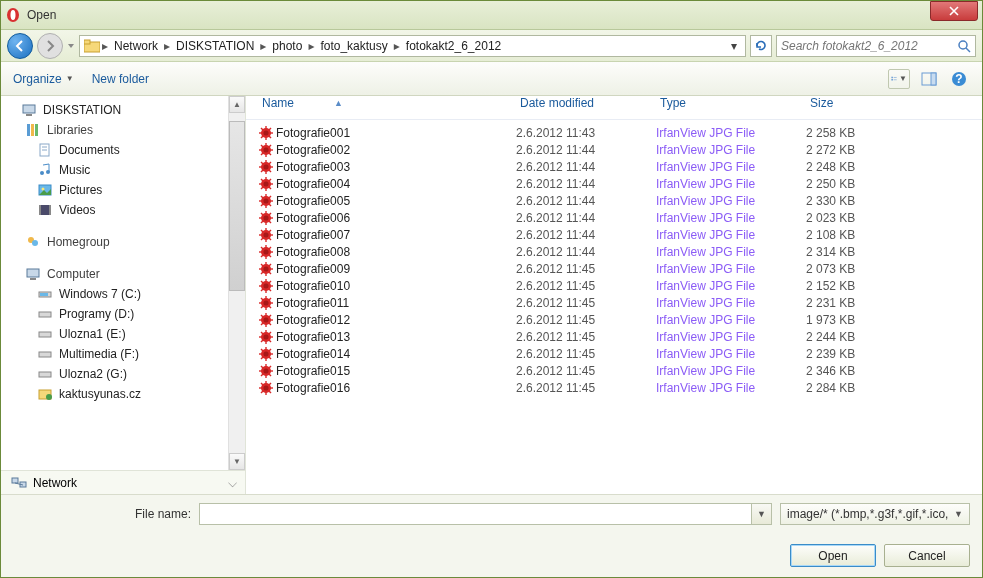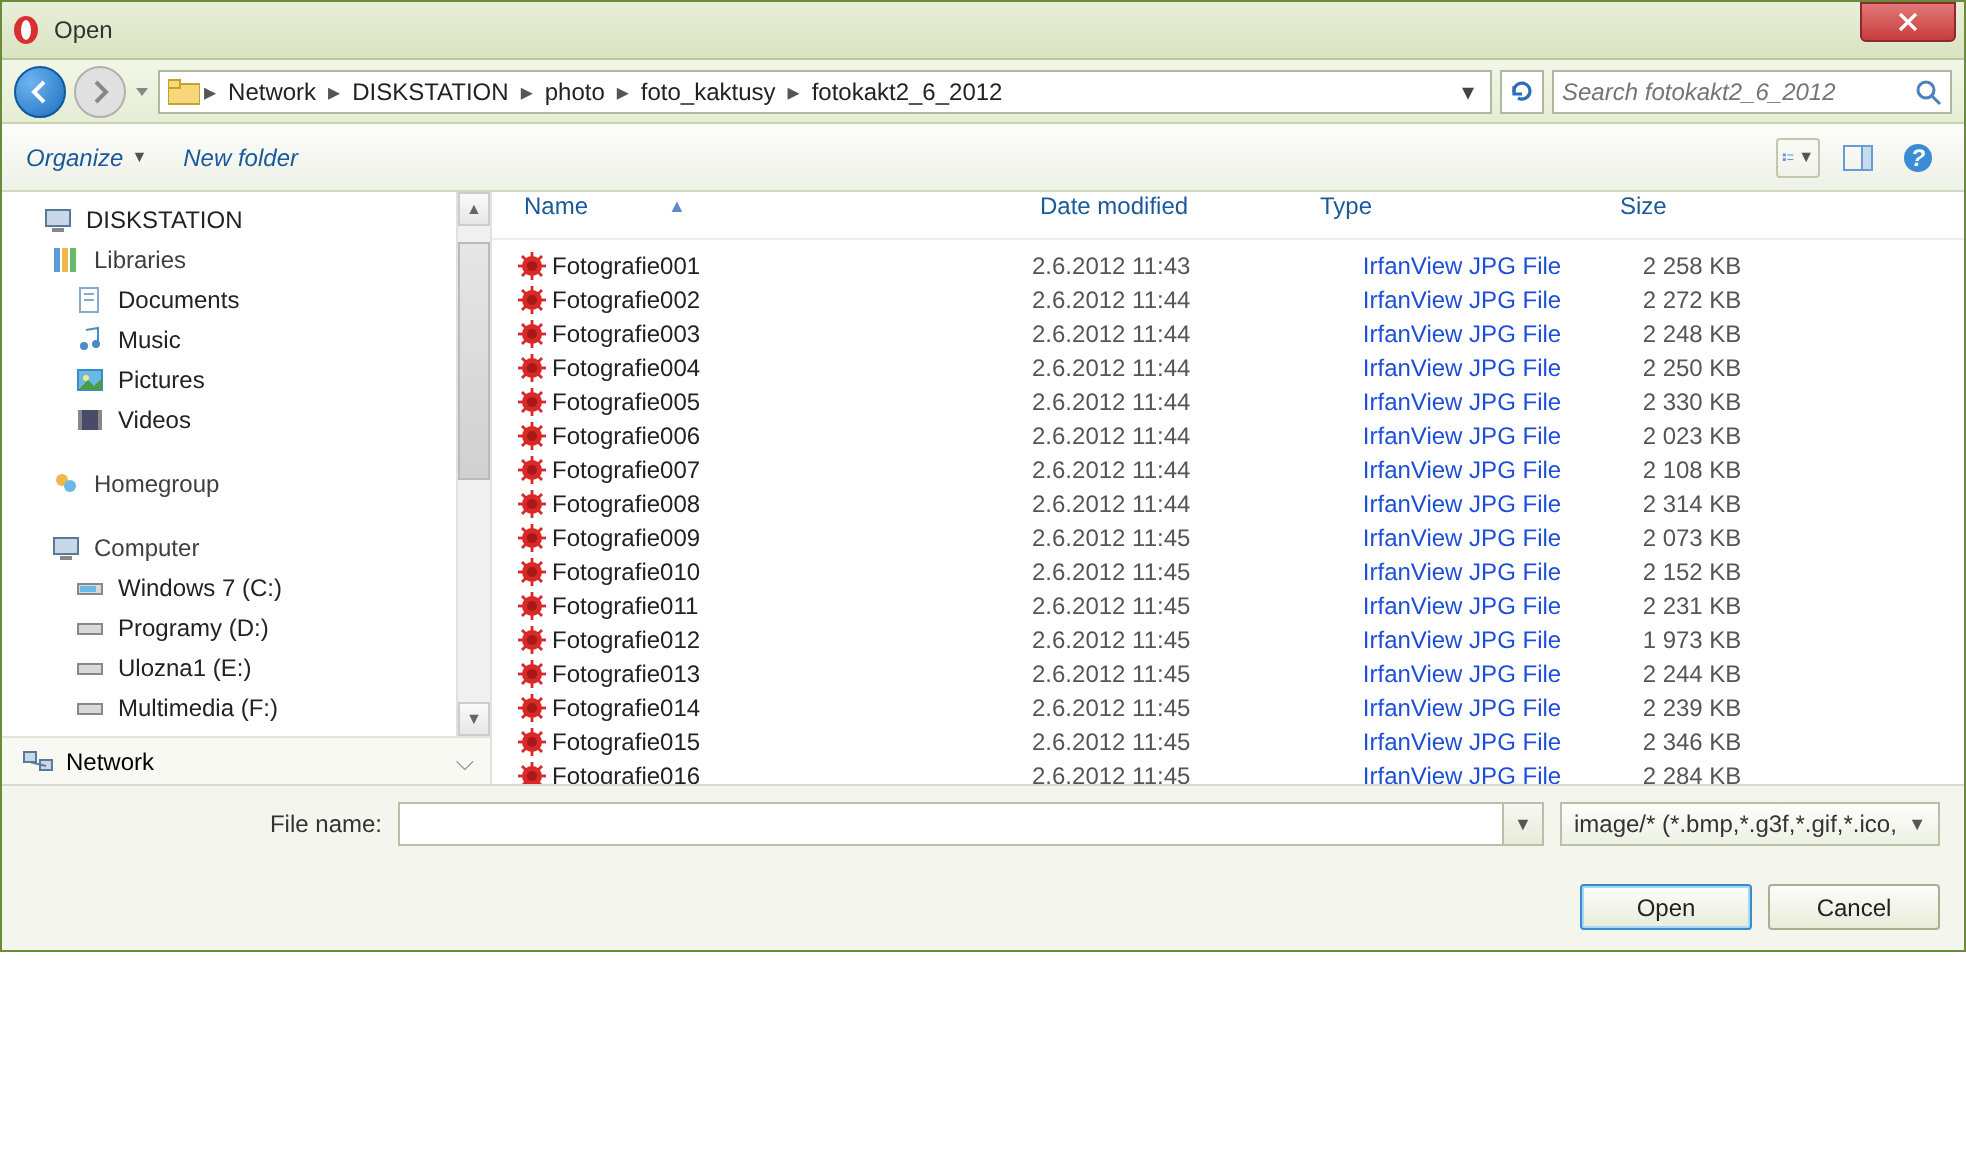--- a/index.html
+++ b/index.html
@@ -1,17 +1,17 @@
 <!DOCTYPE html>
 <html><head>
 <meta charset="utf-8">
 <style>
   * { box-sizing: border-box; margin: 0; padding: 0; font-family: "Segoe UI", Tahoma, sans-serif; font-size: 12px; }
   html, body { width: 983px; height: 578px; overflow: hidden; }
-  .window { width: 983px; height: 476px; background: #fff; border: 1px solid #6b8a3a; display: flex; flex-direction: column; }
+  .window { width: 983px; height: 578px; background: #fff; border: 1px solid #6b8a3a; display: flex; flex-direction: column; }
   .titlebar { height: 29px; background: linear-gradient(to bottom, #e8efd8, #d9e4c2); border-bottom: 1px solid #b8c89a; display: flex; align-items: center; padding: 0 4px; position: relative; }
   .titlebar .appicon { width: 16px; height: 16px; margin-right: 6px; }
   .titlebar .title { color: #333; flex: 1; }
   .titlebar .closebtn { width: 48px; height: 20px; background: linear-gradient(to bottom, #e27878, #c83c3c); border: 1px solid #8a2a2a; border-radius: 0 0 3px 3px; color: #fff; display: flex; align-items: center; justify-content: center; margin-top: -9px; }
   .closebtn svg { width: 10px; height: 10px; }
 
   .navrow { height: 32px; background: linear-gradient(to bottom, #f2f6e8, #e6edd5); display: flex; align-items: center; padding: 0 6px; gap: 4px; border-bottom: 1px solid #c8d4b0; }
   .navbtn { width: 26px; height: 26px; border-radius: 50%; display: flex; align-items: center; justify-content: center; }
   .nav-back { background: radial-gradient(circle at 30% 30%, #6fb4f0, #1a6fc0); border: 1px solid #0f5a9c; }
   .nav-fwd { background: #e0e0e0; border: 1px solid #b0b0b0; }
@@ -19,21 +19,21 @@
   .breadcrumb { flex: 1; height: 22px; background: #fff; border: 1px solid #b0b8a0; display: flex; align-items: center; padding: 0 4px; gap: 2px; overflow: hidden; }
   .breadcrumb .bcicon { width: 16px; height: 14px; flex-shrink: 0; }
   .breadcrumb .seg { color: #222; padding: 0 4px; white-space: nowrap; }
   .breadcrumb .chev { color: #555; }
   .breadcrumb .dd { margin-left: auto; color: #444; padding: 0 4px; }
   .refresh { width: 22px; height: 22px; background: #fff; border: 1px solid #b0b8a0; display: flex; align-items: center; justify-content: center; color: #2a6db8; font-weight: bold; }
   .searchbox { width: 200px; height: 22px; background: #fff; border: 1px solid #b0b8a0; display: flex; align-items: center; padding: 0 4px; }
   .searchbox input { border: none; outline: none; flex: 1; color: #888; font-style: italic; background: transparent; }
   .searchbox .sicon { width: 14px; height: 14px; color: #4a7fc0; }
 
-  .toolbar { height: 34px; background: linear-gradient(to bottom, #fdfdfb, #eef1e6); border-bottom: 1px solid #d0d6c0; display: flex; align-items: center; padding: 0 12px; gap: 18px; font-style: italic; }
+  .toolbar { height: 34px; background: linear-gradient(to bottom, #fdfdfb, #eef1e6); border-bottom: 1px solid #d0d6c0; display: flex; align-items: center; padding: 0 12px; gap: 18px; }
   .toolbar .tbtn { color: #1a5a9c; cursor: default; display: flex; align-items: center; gap: 4px; }
   .toolbar .right { margin-left: auto; display: flex; align-items: center; gap: 8px; }
   .toolbar .iconbtn { width: 22px; height: 20px; display: flex; align-items: center; justify-content: center; color: #4a7fc0; }
   .toolbar .view-dd { border: 1px solid #c0c8b0; border-radius: 2px; padding: 1px 2px; display: flex; gap: 2px; align-items: center;}
 
   .body { flex: 1; display: flex; min-height: 0; }
   .sidebar { width: 245px; border-right: 1px solid #e0e4d8; display: flex; flex-direction: column; position: relative; padding-top: 4px; }
   .sidebar-inner { flex: 1; overflow: hidden; padding-left: 8px; }
   .sb-group { margin-bottom: 12px; }
   .sb-head { display: flex; align-items: center; gap: 6px; padding: 2px 0; color: #404040; }
@@ -54,22 +54,22 @@
   .headers .sort { font-size: 9px; color: #5a8cc8; position: relative; top: -1px; }
   .col-name { width: 258px; }
   .col-date { width: 140px; }
   .col-type { width: 150px; }
   .col-size { width: 100px; text-align: left; }
   .filelist { flex: 1; overflow: hidden; padding: 4px 0; }
   .row { display: flex; align-items: center; height: 17px; padding-left: 12px; color: #222; }
   .row .ficon { width: 18px; display: inline-flex; align-items: center; }
   .row .fname { width: 240px; }
   .row .fdate { width: 140px; color: #555; }
-  .row .ftype { width: 150px; color: #1d4ed8; text-align: center; }
-  .row .fsize { width: 100px; color: #555; text-align: center; padding-right: 20px; }
+  .row .ftype { width: 150px; color: #8b5cf6; }
+  .row .fsize { width: 100px; color: #555; text-align: left; padding-right: 20px; }
 
   .bottombar { border-top: 1px solid #d8dccc; background: #f4f6ee; padding: 8px 12px 10px; display: flex; flex-direction: column; gap: 19px; }
   .fn-row { display: flex; align-items: center; gap: 8px; }
   .fn-label { width: 178px; text-align: right; color: #333; }
   .fn-input-wrap { flex: 1; display: flex; }
   .fn-input { flex: 1; height: 22px; border: 1px solid #b8c0a8; background: #fff; padding: 0 4px; }
   .fn-dd { width: 20px; height: 22px; border: 1px solid #b8c0a8; border-left: none; background: linear-gradient(#f8f8f4,#e8ead8); display: flex; align-items: center; justify-content: center; color: #555; font-size: 9px; }
   .filter { width: 190px; height: 22px; border: 1px solid #b8c0a8; background: linear-gradient(#fdfdfb,#eef1e4); display: flex; align-items: center; padding: 0 6px; color: #333; overflow: hidden; white-space: nowrap; }
   .filter .dd2 { margin-left: auto; font-size: 9px; color: #555; }
   .btn-row { display: flex; justify-content: flex-end; gap: 8px; }

